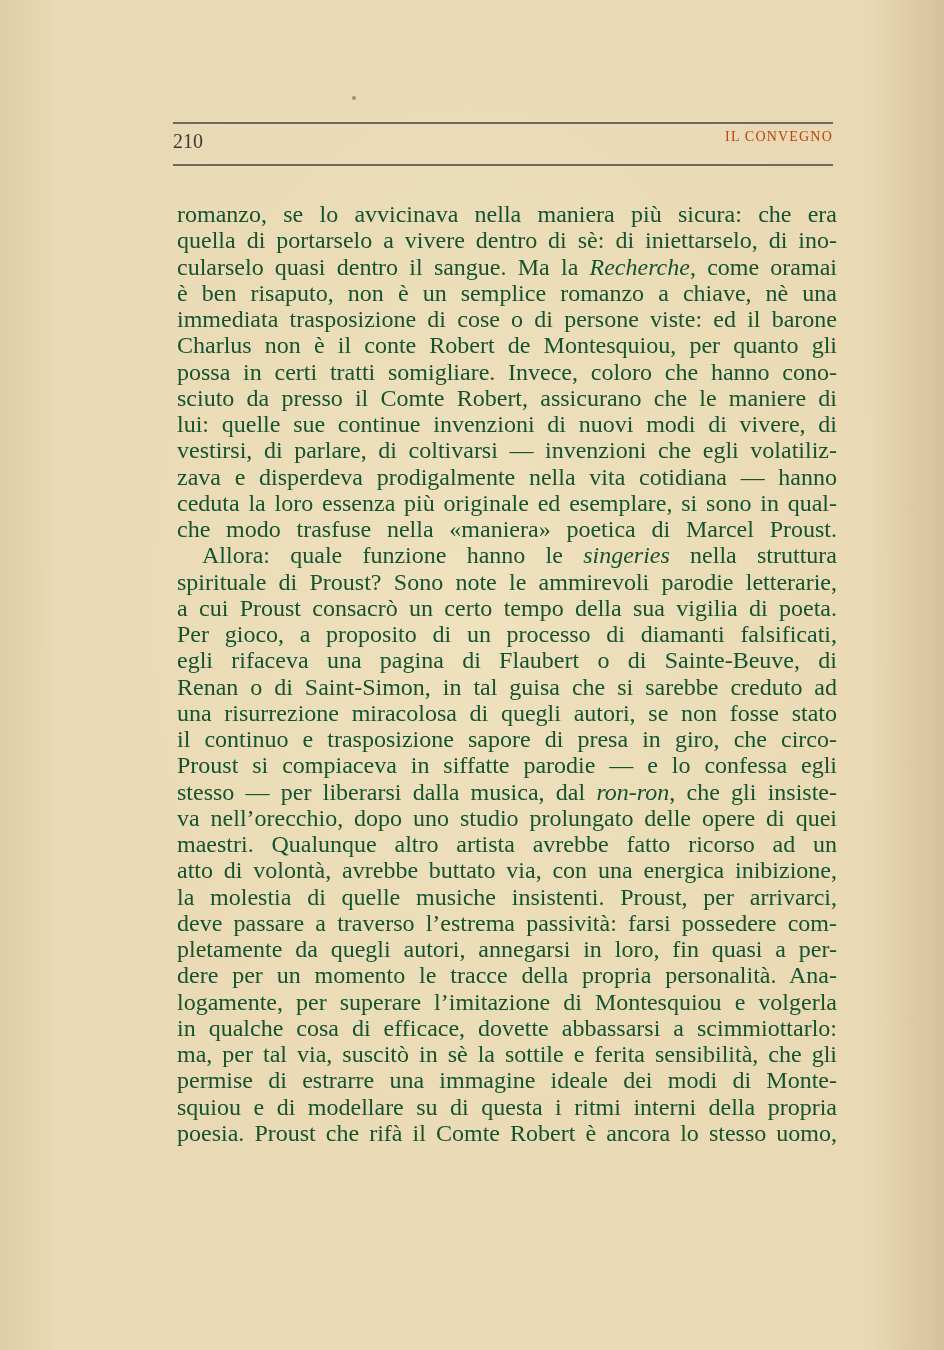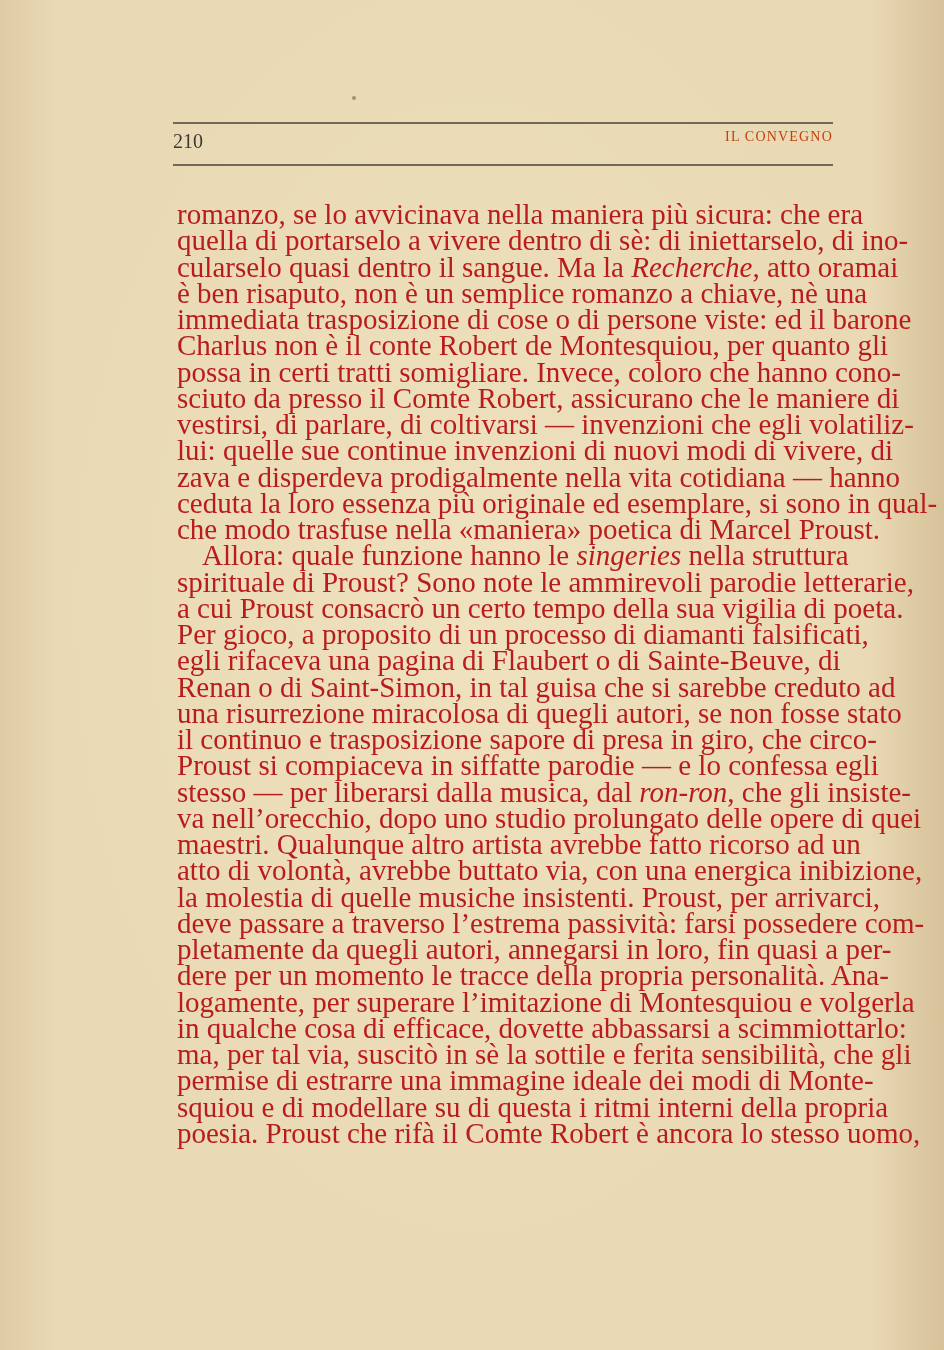--- a/index.html
+++ b/index.html
@@ -55,23 +55,23 @@
       text-align: right;
       font-size: 14px;
       letter-spacing: 1.2px;
       color: #c2410c;
     }
     .body-text {
       position: absolute;
       top: 201px;
       left: 177px;
       width: 660px;
-      font-size: 29px;
+      font-size: 24px;
       line-height: 26.25px;
-      color: #b91c1c;
+      color: #14532d;
     }
     .line {
       display: block;
       white-space: nowrap;
       text-align: justify;
       text-align-last: justify;
       height: 26.25px;
     }
     .line.indent { padding-left: 25px; }
     em { font-style: italic; }
@@ -92,28 +92,28 @@
   <div class="rule top"></div>
   <div class="header">
     <span class="page-number">210</span>
     <span class="running-title">IL CONVEGNO</span>
   </div>
   <div class="rule bottom"></div>
 
   <div class="body-text" id="body-text">
       <span class="line"><span>romanzo, se lo avvicinava nella maniera più sicura: che era</span></span>
       <span class="line"><span>quella di portarselo a vivere dentro di sè: di iniettarselo, di ino-</span></span>
-      <span class="line"><span>cularselo quasi dentro il sangue. Ma la </span><em>Recherche</em><span>, atto oramai</span></span>
+      <span class="line"><span>cularselo quasi dentro il sangue. Ma la </span><em>Recherche</em><span>, come oramai</span></span>
       <span class="line"><span>è ben risaputo, non è un semplice romanzo a chiave, nè una</span></span>
       <span class="line"><span>immediata trasposizione di cose o di persone viste: ed il barone</span></span>
       <span class="line"><span>Charlus non è il conte Robert de Montesquiou, per quanto gli</span></span>
       <span class="line"><span>possa in certi tratti somigliare. Invece, coloro che hanno cono-</span></span>
       <span class="line"><span>sciuto da presso il Comte Robert, assicurano che le maniere di</span></span>
+      <span class="line"><span>lui: quelle sue continue invenzioni di nuovi modi di vivere, di</span></span>
       <span class="line"><span>vestirsi, di parlare, di coltivarsi — invenzioni che egli volatiliz-</span></span>
-      <span class="line"><span>lui: quelle sue continue invenzioni di nuovi modi di vivere, di</span></span>
       <span class="line"><span>zava e disperdeva prodigalmente nella vita cotidiana — hanno</span></span>
       <span class="line"><span>ceduta la loro essenza più originale ed esemplare, si sono in qual-</span></span>
       <span class="line"><span>che modo trasfuse nella «maniera» poetica di Marcel Proust.</span></span>
       <span class="line indent"><span>Allora: quale funzione hanno le </span><em>singeries</em><span> nella struttura</span></span>
       <span class="line"><span>spirituale di Proust? Sono note le ammirevoli parodie letterarie,</span></span>
       <span class="line"><span>a cui Proust consacrò un certo tempo della sua vigilia di poeta.</span></span>
       <span class="line"><span>Per gioco, a proposito di un processo di diamanti falsificati,</span></span>
       <span class="line"><span>egli rifaceva una pagina di Flaubert o di Sainte-Beuve, di</span></span>
       <span class="line"><span>Renan o di Saint-Simon, in tal guisa che si sarebbe creduto ad</span></span>
       <span class="line"><span>una risurrezione miracolosa di quegli autori, se non fosse stato</span></span>

